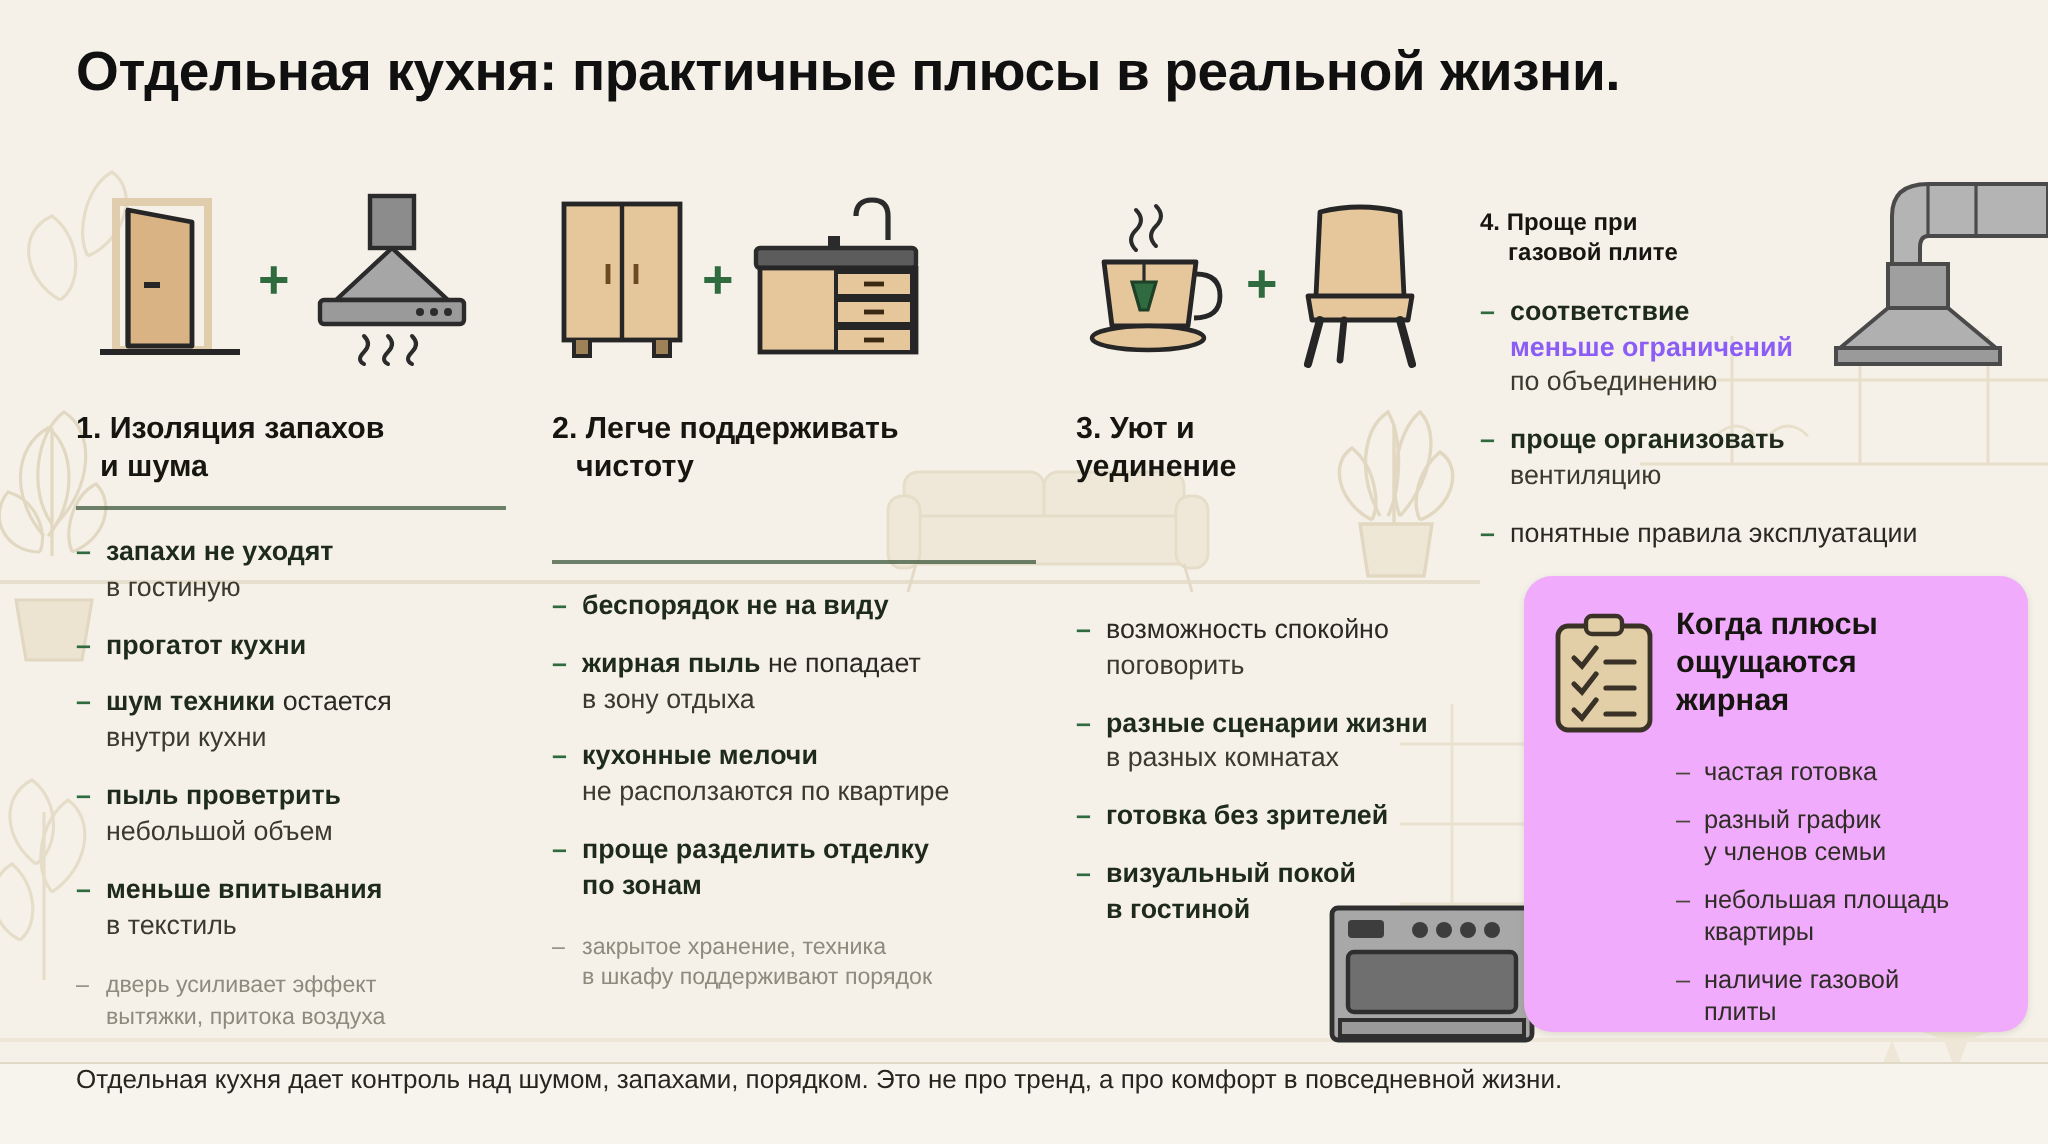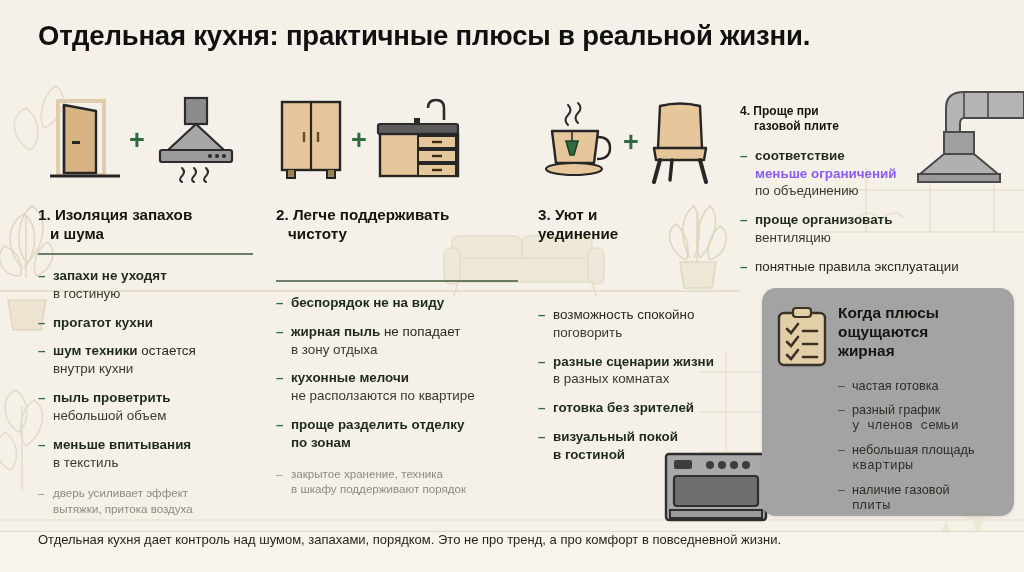--- a/index.html
+++ b/index.html
@@ -55,33 +55,33 @@
   .note{
     margin-top:14px;font-size:11.6px;line-height:1.36;color:#8d8b7e;
     position:relative;padding-left:15px;
   }
   .note .dash{position:absolute;left:0;top:0;}
   .note .sub2{display:block;}
 
   
   #callout{
     position:absolute;z-index:7;
-    background:#a3a3a3;border-radius:14px;
+    background:#f0abfc;border-radius:14px;
     box-shadow:0 1px 3px rgba(120,105,80,.18);
   }
   #callout .ctitle{
     font-size:15.4px;font-weight:bold;color:#16150f;line-height:1.22;
   }
   #callout ul{list-style:none;margin:0;padding:0;}
   #callout ul li{
     position:relative;padding-left:14px;margin-bottom:7px;
     font-size:12.7px;line-height:1.3;color:#2f2d25;
   }
   #callout ul li .dash{position:absolute;left:0;top:0;color:#4a463a;}
-  #callout ul li .sub{display:block;font-family:Liberation Mono, monospace;}
+  #callout ul li .sub{display:block;}
 
   
   #footerbar{
     position:absolute;left:0;bottom:0;width:1024px;height:40px;
     background:#f7f4ee;border-top:1px solid #e0d9c8;
     display:flex;align-items:flex-start;z-index:8;
   }
   #footertext{
     font-size:13px;color:#26261f;padding-left:38px;white-space:nowrap;
   }

